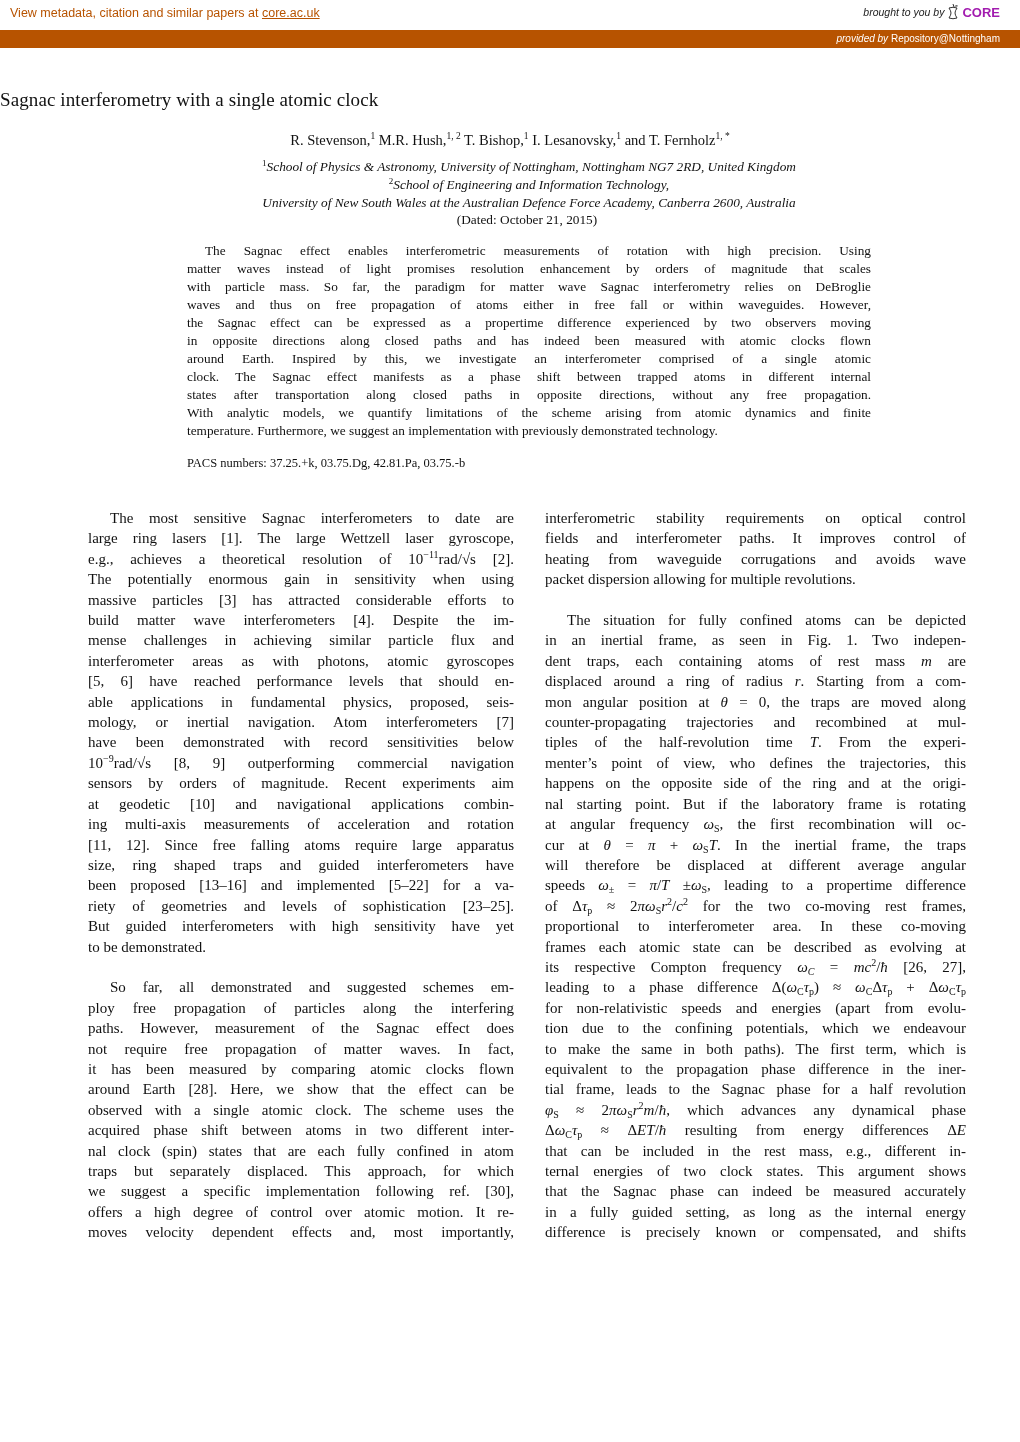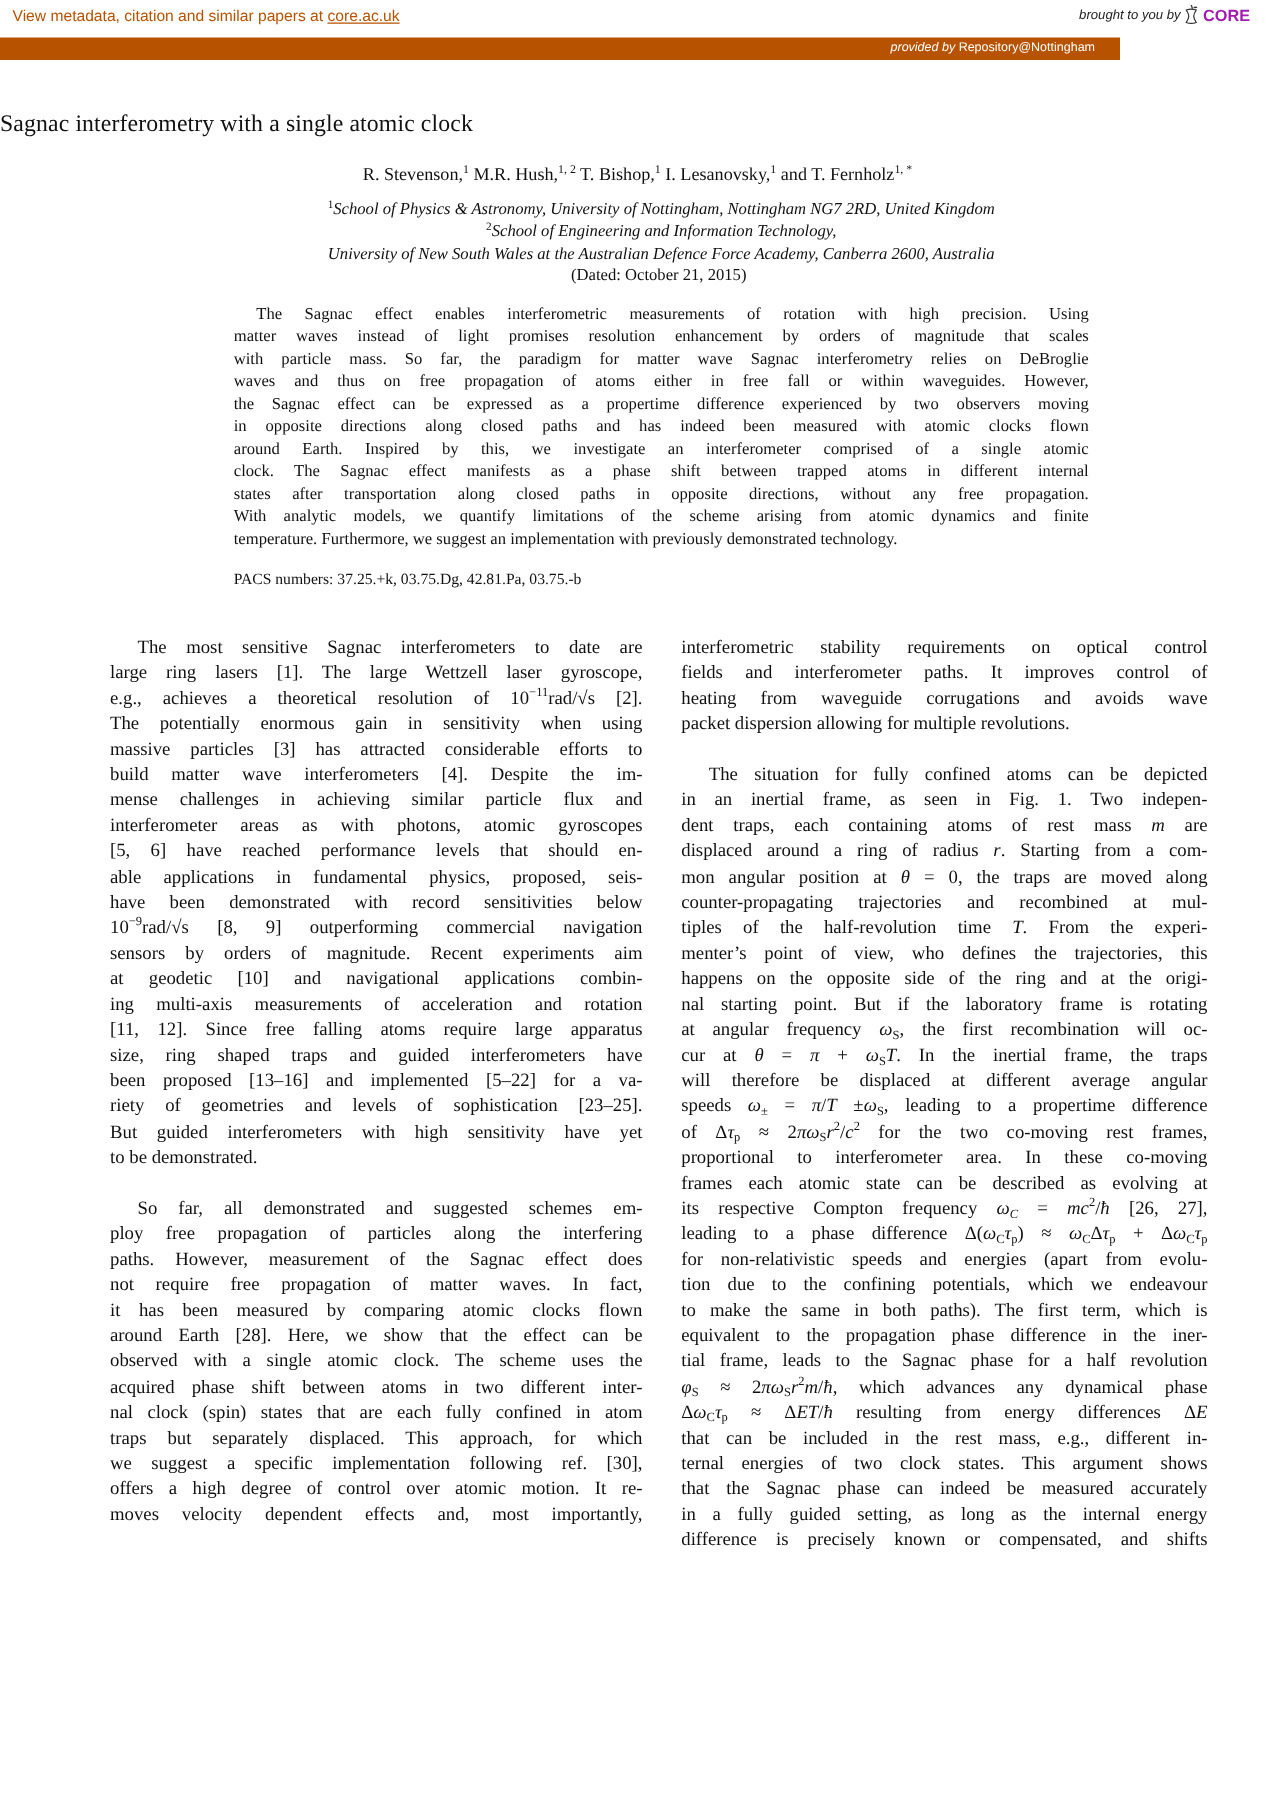--- a/index.html
+++ b/index.html
@@ -3,21 +3,21 @@
 <meta charset="utf-8">
 <style>
   html, body { margin: 0; padding: 0; background: #ffffff; }
   body { width: 1020px; height: 1442px; position: relative; overflow: hidden; font-family: "Liberation Serif", "DejaVu Serif", serif; color: #111; }
   .core-top { position: absolute; left: 0; top: 0; width: 1020px; height: 30px; }
   .core-link-line { position: absolute; left: 10px; top: 6px; font-family: "Liberation Sans", "DejaVu Sans", sans-serif; font-size: 12.5px; color: #b75300; white-space: nowrap; }
   .core-link-line a { color: #b75300; text-decoration: underline; }
   .core-brought { position: absolute; right: 20px; top: 4px; font-family: "Liberation Sans", "DejaVu Sans", sans-serif; font-size: 10.5px; color: #222; font-style: italic; display: flex; align-items: center; gap: 3px; white-space: nowrap; }
   .core-logo-text { font-style: normal; font-weight: bold; font-size: 13px; color: #a21caf; }
   .core-logo-icon { width: 12px; height: 16px; display: inline-block; position: relative; }
-  .core-bar { position: absolute; left: 0; top: 30px; width: 896px; height: 18px; background: #b75300; }
+  .core-bar { position: absolute; left: 0; top: 30px; width: 1020px; height: 18px; background: #b75300; }
   .core-provided { position: absolute; right: 20px; top: 3px; font-family: "Liberation Sans", "DejaVu Sans", sans-serif; font-size: 10px; color: #ffffff; white-space: nowrap; }
   .core-provided i { font-style: italic; }
 
   .title { position: absolute; left: 0; width: 1020px; top: 89px; text-align: left; font-size: 19px; letter-spacing: 0.1px; }
   .authors { position: absolute; left: 0; width: 1020px; top: 132px; text-align: center; font-size: 14.5px; }
   .authors sup { font-size: 9.5px; vertical-align: 6px; line-height: 0; }
   .affil { position: absolute; left: 0; width: 1020px; text-align: center; font-size: 13.3px; font-style: italic; white-space: nowrap; padding-left: 19px; }
   .affil sup { font-size: 9px; vertical-align: 5px; line-height: 0; font-style: normal; }
   .dated { position: absolute; left: 17px; width: 1020px; top: 212px; text-align: center; font-size: 13.3px; }
 
@@ -98,20 +98,21 @@
     <span class="line indent">The most sensitive Sagnac interferometers to date are</span>
     <span class="line">large ring lasers [1]. The large Wettzell laser gyroscope,</span>
     <span class="line">e.g., achieves a theoretical resolution of 10<sup>−11</sup>rad/√s [2].</span>
     <span class="line">The potentially enormous gain in sensitivity when using</span>
     <span class="line">massive particles [3] has attracted considerable efforts to</span>
     <span class="line">build matter wave interferometers [4]. Despite the im-</span>
     <span class="line">mense challenges in achieving similar particle flux and</span>
     <span class="line">interferometer areas as with photons, atomic gyroscopes</span>
     <span class="line">[5, 6] have reached performance levels that should en-</span>
     <span class="line">able applications in fundamental physics, proposed, seis-</span>
+    <span class="line">mology, or inertial navigation. Atom interferometers [7]</span>
     <span class="line">have been demonstrated with record sensitivities below</span>
     <span class="line">10<sup>−9</sup>rad/√s [8, 9] outperforming commercial navigation</span>
     <span class="line">sensors by orders of magnitude. Recent experiments aim</span>
     <span class="line">at geodetic [10] and navigational applications combin-</span>
     <span class="line">ing multi-axis measurements of acceleration and rotation</span>
     <span class="line">[11, 12]. Since free falling atoms require large apparatus</span>
     <span class="line">size, ring shaped traps and guided interferometers have</span>
     <span class="line">been proposed [13–16] and implemented [5–22] for a va-</span>
     <span class="line">riety of geometries and levels of sophistication [23–25].</span>
     <span class="line">But guided interferometers with high sensitivity have yet</span>

